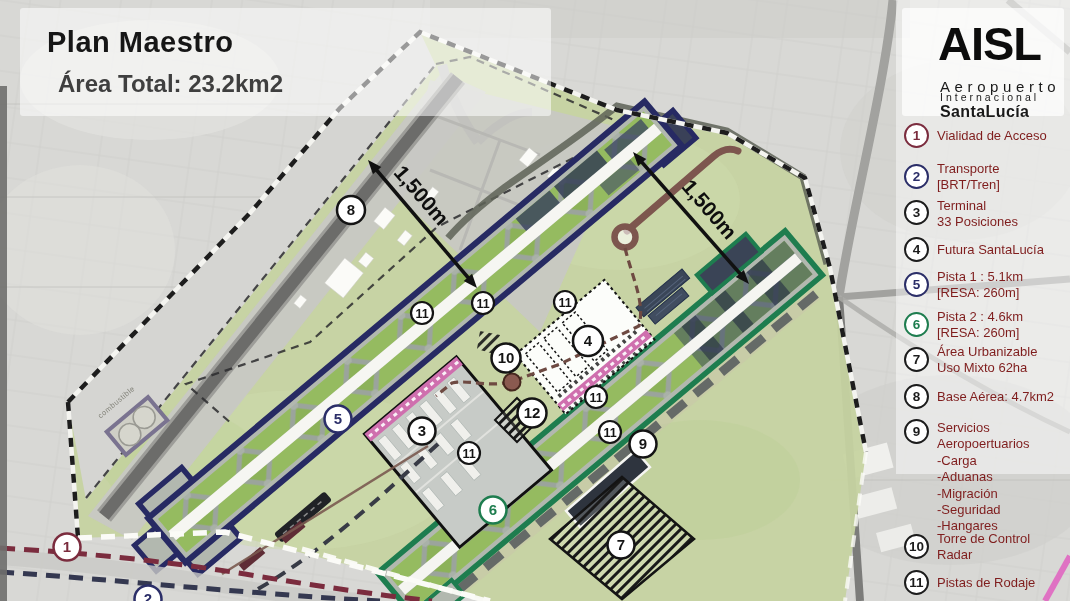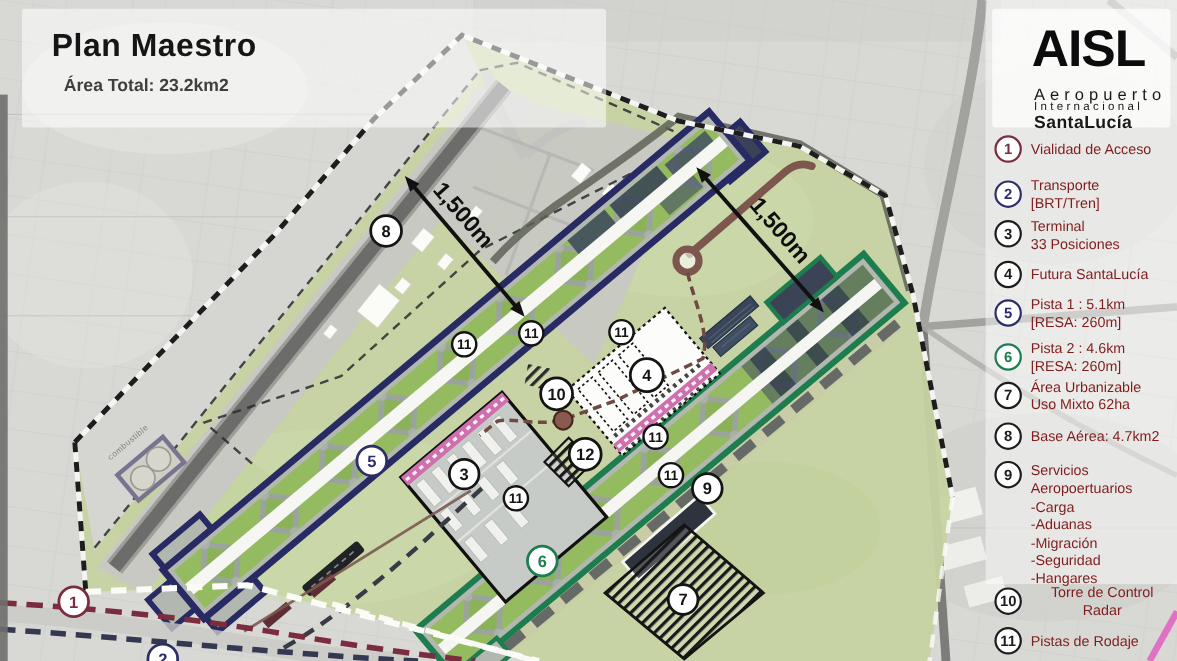--- a/index.html
+++ b/index.html
@@ -10,24 +10,24 @@
         font-family:"Liberation Sans",sans-serif;}
   .fuel{font-size:7.5px;fill:#85857c;letter-spacing:.5px;text-anchor:middle;
         font-family:"Liberation Sans",sans-serif;}
   .marker-num{font-weight:bold;text-anchor:middle;
         font-family:"Liberation Sans",sans-serif;}
   
   #title-panel{position:absolute;left:20px;top:8px;width:531px;height:108px;
         background:rgba(255,255,255,.55);border-radius:3px;}
   #title-heading{position:absolute;left:27px;top:18px;font-size:29px;font-weight:800;
         color:#161616;letter-spacing:.5px;}
-  #title-sub{position:absolute;left:38px;top:62px;font-size:16px;font-weight:700;
+  #title-sub{position:absolute;left:38px;top:62px;font-size:24px;font-weight:700;
         color:#3f3f3f;}
   
-  #legend-panel{position:absolute;left:896px;top:0;width:174px;height:531px;
+  #legend-panel{position:absolute;left:896px;top:0;width:174px;height:474px;
         background:rgba(255,255,255,.48);}
   #logo-block{position:absolute;left:6px;top:8px;width:162px;height:108px;
         background:rgba(255,255,255,.72);border-radius:3px;}
   #logo-acronym{position:absolute;left:36px;top:8px;font-size:47px;font-weight:900;
         color:#0c0c0c;letter-spacing:-1px;}
   .logo-line{position:absolute;left:38px;color:#191919;white-space:nowrap;}
   #logo-l1{top:70px;font-size:15px;letter-spacing:4.6px;}
   #logo-l2{top:83px;font-size:10.5px;letter-spacing:3px;}
   #logo-l3{top:95px;font-size:16px;font-weight:700;letter-spacing:.4px;}
   .lnum{position:absolute;left:8px;width:25px;height:25px;border:2.4px solid #1c1c1c;
@@ -377,21 +377,21 @@
         <div class="ltext" style="top: 420px;">
           <div>Servicios</div>
           <div>Aeropoertuarios</div>
           <div>-Carga</div>
           <div>-Aduanas</div>
           <div>-Migración</div>
           <div>-Seguridad</div>
           <div>-Hangares</div>
         </div>
         <div class="lnum" style="top: 534px; border-color: rgb(28, 28, 28); color: rgb(28, 28, 28);">10</div>
-        <div class="ltext" style="top: 531px; text-align: center;">
+        <div class="ltext" style="top: 531px;">
           <div>Torre de Control</div>
           <div>Radar</div>
         </div>
         <div class="lnum" style="top: 570px; border-color: rgb(28, 28, 28); color: rgb(28, 28, 28);">11</div>
         <div class="ltext" style="top: 575px;">
           <div>Pistas de Rodaje</div>
         </div>
       </div>
 </div>
 

